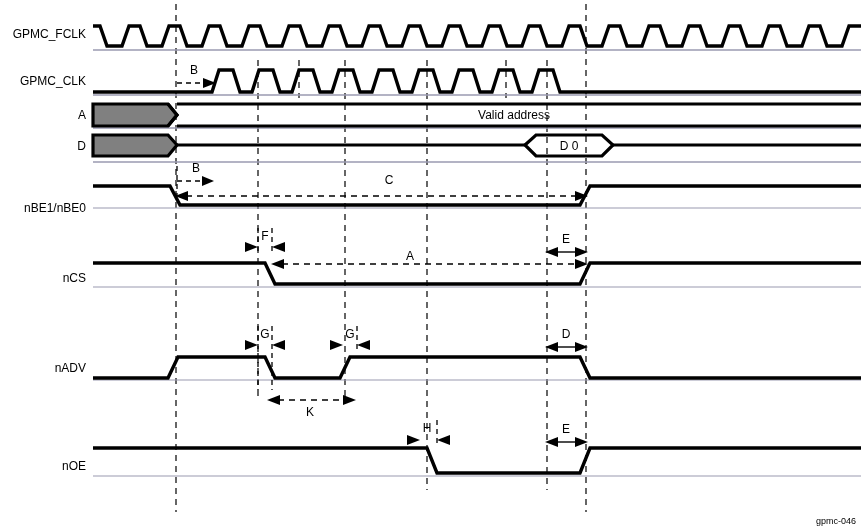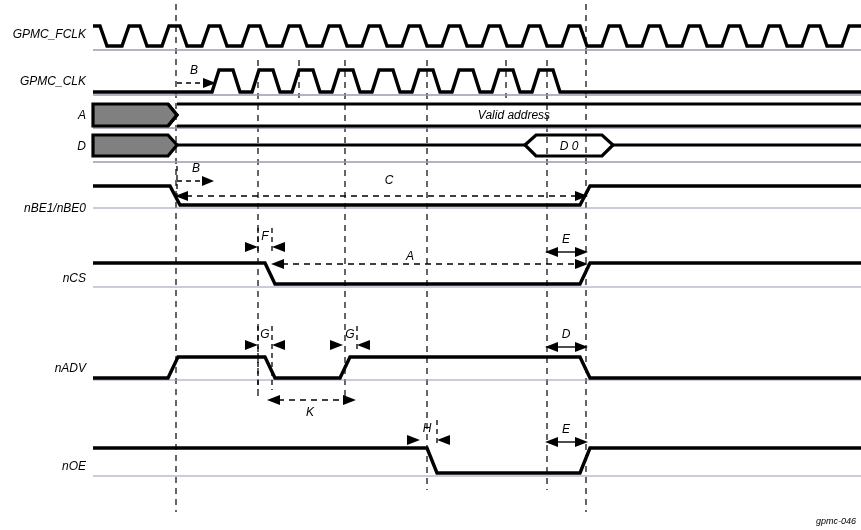--- a/index.html
+++ b/index.html
@@ -1,18 +1,18 @@
 <!DOCTYPE html>
 <html><head>
 <meta charset="utf-8">
 <style>
   html,body{margin:0;padding:0;background:#fff;}
   body{width:861px;height:530px;overflow:hidden;
        font-family:"Liberation Sans",sans-serif;}
-  #wrap{position:relative;width:861px;height:530px;font-style:italic;}
+  #wrap{position:relative;width:861px;height:530px;}
   svg{display:block;}
   .lbl{font-family:"Liberation Sans",sans-serif;font-size:12px;fill:#000;}
   .mk{font-family:"Liberation Sans",sans-serif;font-size:12px;fill:#000;}
   .cap{font-family:"Liberation Sans",sans-serif;font-size:9px;fill:#000;}
   .dat{font-family:"Liberation Sans",sans-serif;font-size:12px;fill:#000;}
 </style>
 </head>
 <body>
 
 <div id="wrap">

